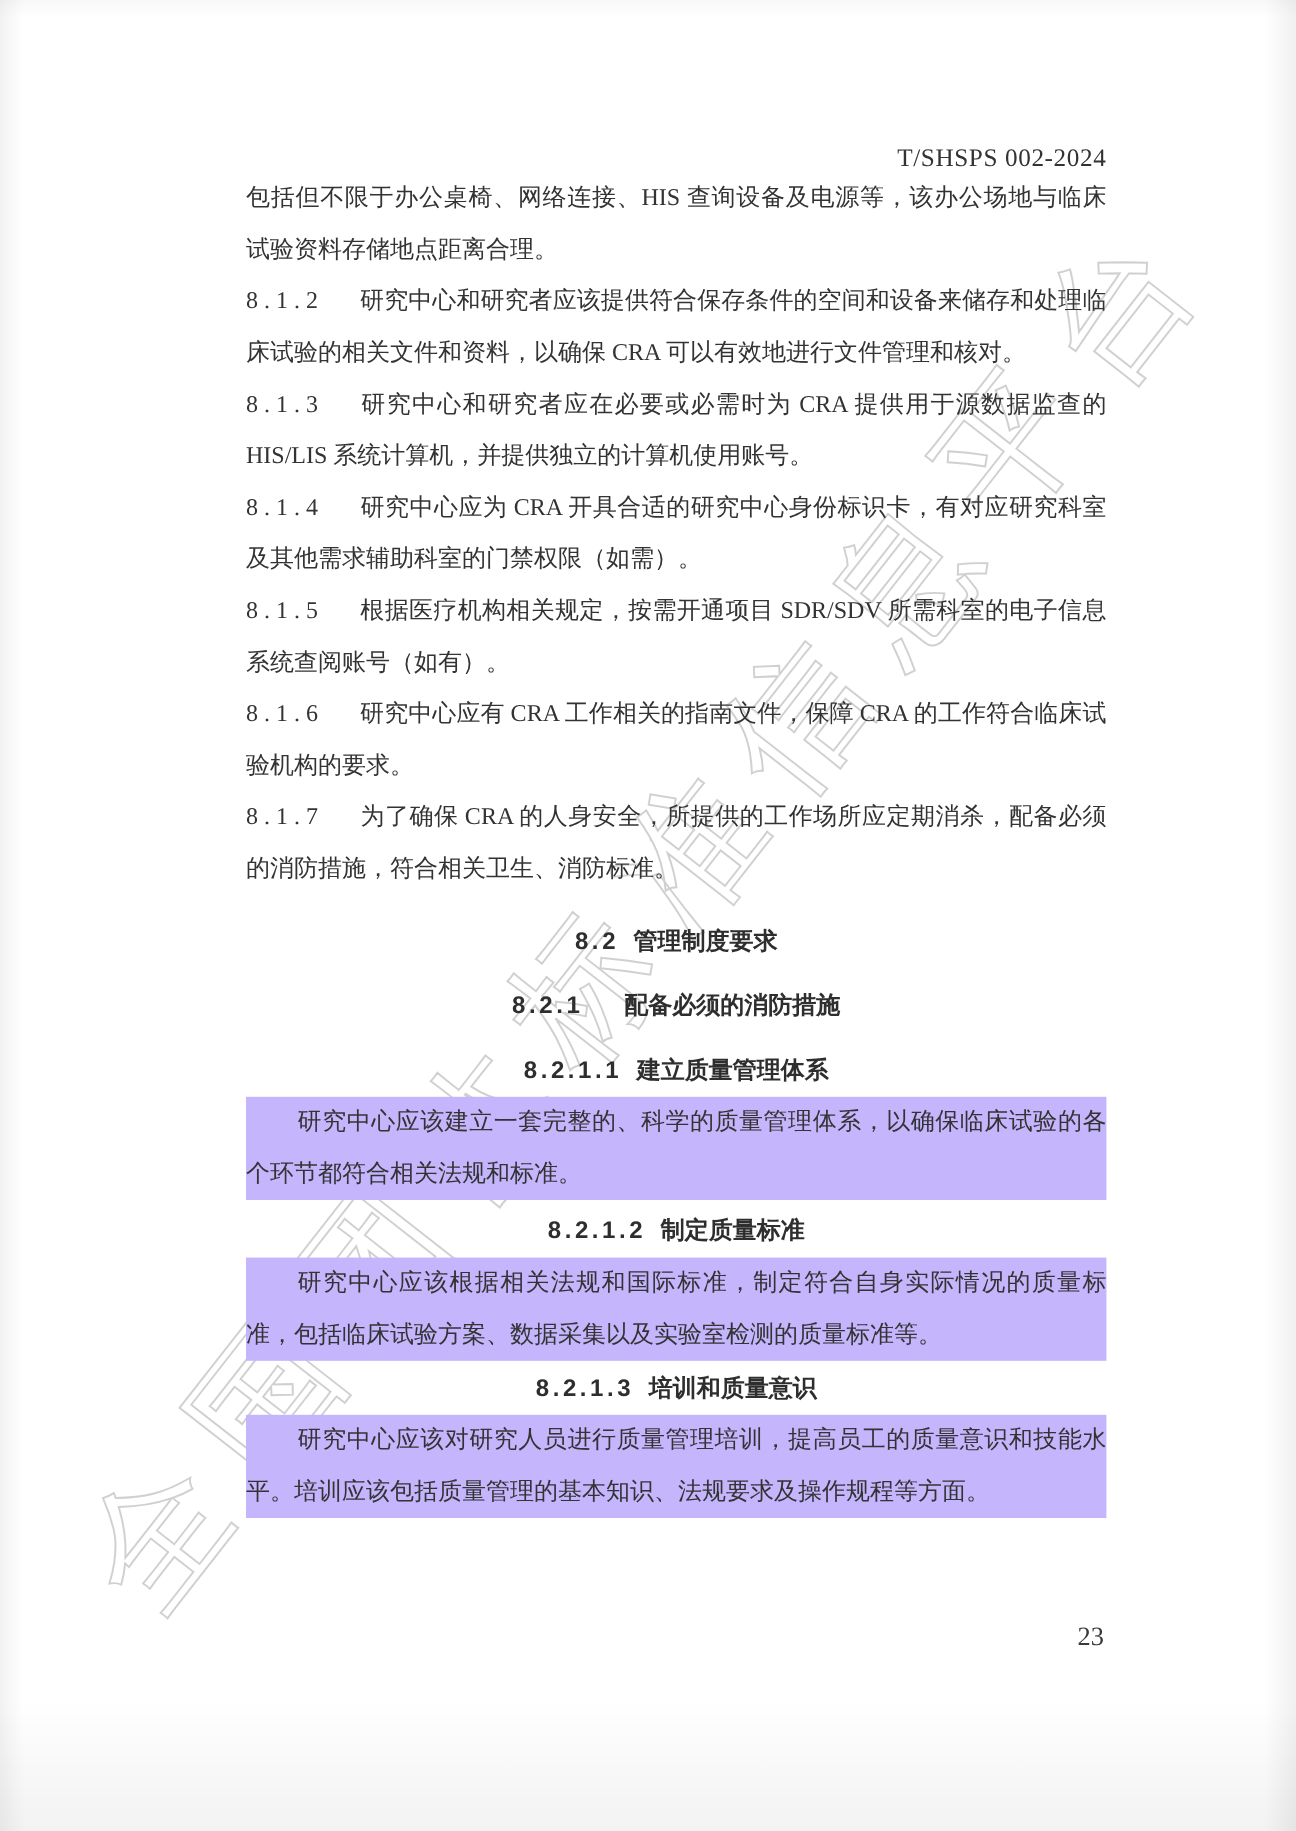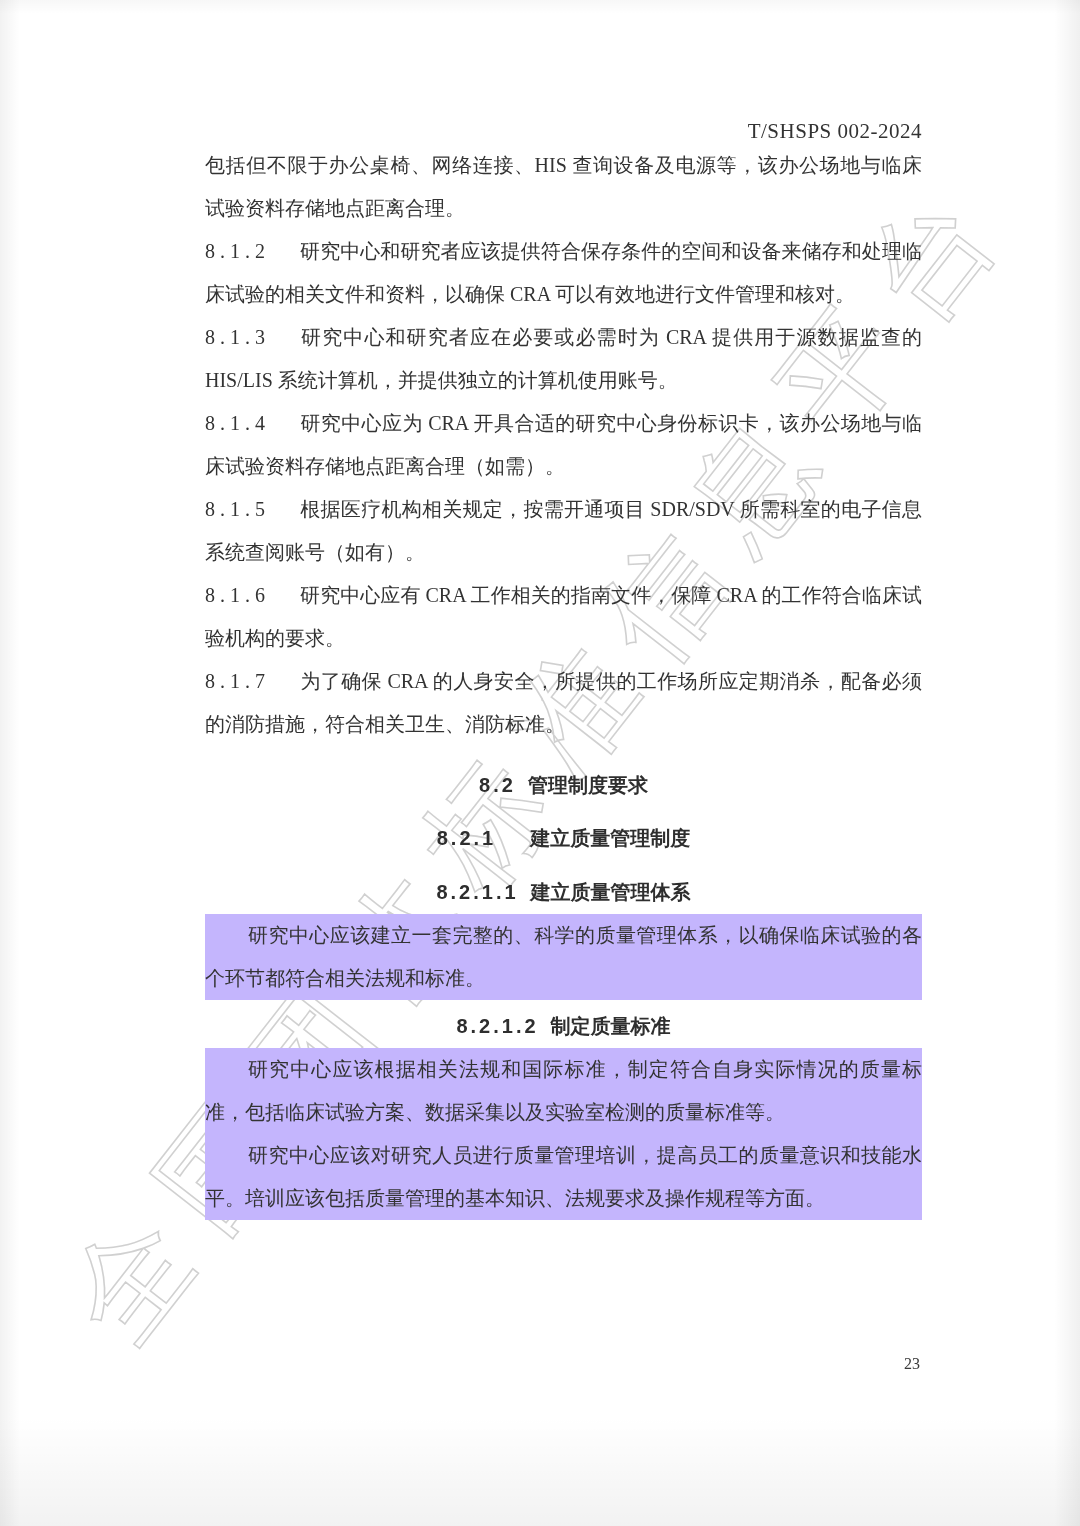--- a/index.html
+++ b/index.html
@@ -61,21 +61,21 @@
   .h-8211{margin-top:11px;}
   .h-8211 .txt,.h-8212 .txt,.h-8213 .txt{margin-left:12px;}
   .h-8212{margin-top:5px;}
   .h-8213{margin-top:2px;}
   .sec-body{text-indent:2.15em;background:#c4b5fd;}
   .sb-1{margin-top:14px;}
   .sb-2{margin-top:12px;}
   .sb-3{margin-top:6px;}
   .page-number{
     position:absolute;top:1352px;right:160px;z-index:1;
-    font-size:16px;line-height:24px;color:#3a3a3a;
+    font-size:22px;line-height:24px;color:#3a3a3a;
   }
 </style>
 </head>
 <body>
 
 <div class="page">
 
   <div class="watermark">全国团体标准信息平台</div>
 
   <div class="content">
@@ -86,55 +86,58 @@
 
     <p class="par clause">
       <span class="num">8.1.2</span><span class="txt">研究中心和研究者应该提供符合保存条件的空间和设备来储存和处理临床试验的相关文件和资料，以确保 CRA 可以有效地进行文件管理和核对。</span>
     </p>
 
     <p class="par clause">
       <span class="num">8.1.3</span><span class="txt">研究中心和研究者应在必要或必需时为 CRA 提供用于源数据监查的 HIS/LIS 系统计算机，并提供独立的计算机使用账号。</span>
     </p>
 
     <p class="par clause">
-      <span class="num">8.1.4</span><span class="txt">研究中心应为 CRA 开具合适的研究中心身份标识卡，该办公场地与临床试验资料存储地点距离合理（如需）。</span>
+      <span class="num">8.1.4</span><span class="txt">研究中心应为 CRA 开具合适的研究中心身份标识卡，有对应研究科室及其他需求辅助科室的门禁权限（如需）。</span>
     </p>
 
     <p class="par clause">
       <span class="num">8.1.5</span><span class="txt">根据医疗机构相关规定，按需开通项目 SDR/SDV 所需科室的电子信息系统查阅账号（如有）。</span>
     </p>
 
     <p class="par clause">
       <span class="num">8.1.6</span><span class="txt">研究中心应有 CRA 工作相关的指南文件，保障 CRA 的工作符合临床试验机构的要求。</span>
     </p>
 
     <p class="par clause">
       <span class="num">8.1.7</span><span class="txt">为了确保 CRA 的人身安全，所提供的工作场所应定期消杀，配备必须的消防措施，符合相关卫生、消防标准。</span>
     </p>
 
     <h3 class="heading h-82">
       <span class="num">8.2</span><span class="txt">管理制度要求</span>
     </h3>
 
     <h3 class="heading h-821">
-      <span class="num">8.2.1</span><span class="txt">建立质量管理制度</span>
+      <span class="num">8.2.1</span><span class="txt">配备必须的消防措施</span>
     </h3>
 
     <h3 class="heading h-8211">
       <span class="num">8.2.1.1</span><span class="txt">建立质量管理体系</span>
     </h3>
 
     <p class="par sec-body sb-1">研究中心应该建立一套完整的、科学的质量管理体系，以确保临床试验的各个环节都符合相关法规和标准。</p>
 
     <h3 class="heading h-8212">
       <span class="num">8.2.1.2</span><span class="txt">制定质量标准</span>
     </h3>
 
     <p class="par sec-body sb-2">研究中心应该根据相关法规和国际标准，制定符合自身实际情况的质量标准，包括临床试验方案、数据采集以及实验室检测的质量标准等。</p>
 
+    <h3 class="heading h-8213">
+      <span class="num">8.2.1.3</span><span class="txt">培训和质量意识</span>
+    </h3>
 
     <p class="par sec-body sb-3">研究中心应该对研究人员进行质量管理培训，提高员工的质量意识和技能水平。培训应该包括质量管理的基本知识、法规要求及操作规程等方面。</p>
 
   </div>
 
   <div class="page-number">23</div>
 
 </div>
 
 </body></html>

